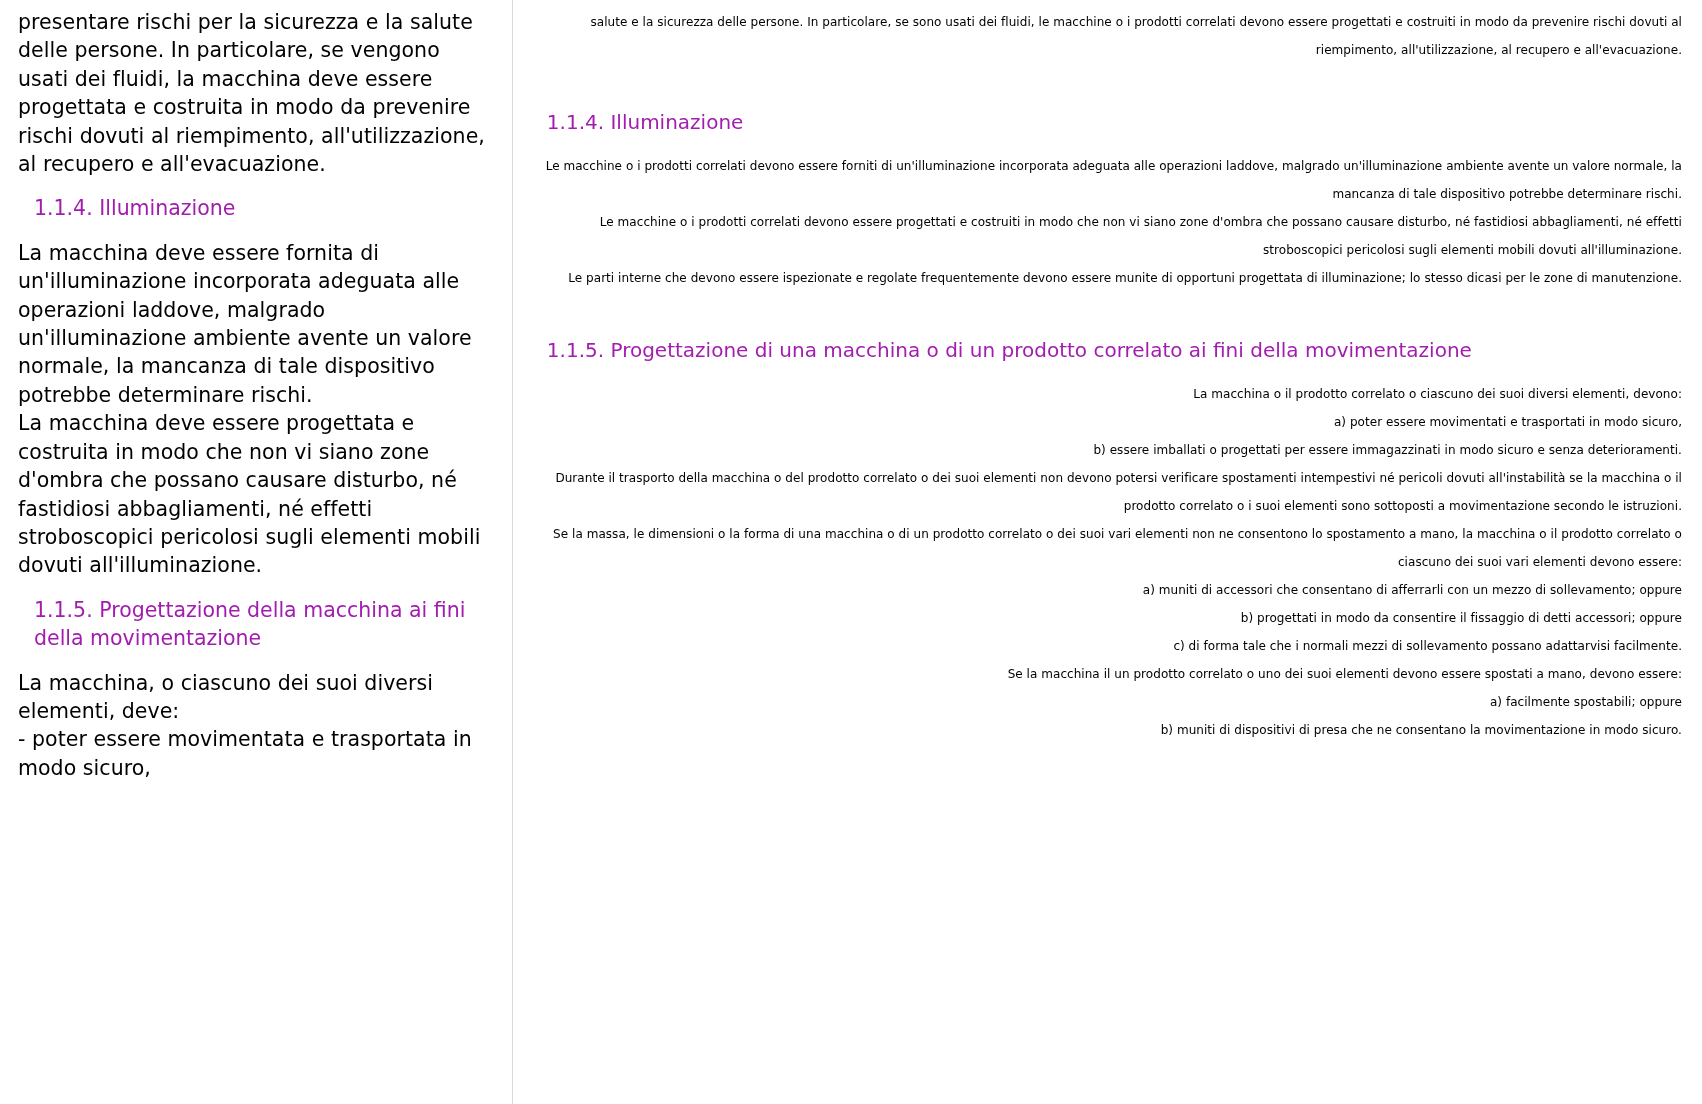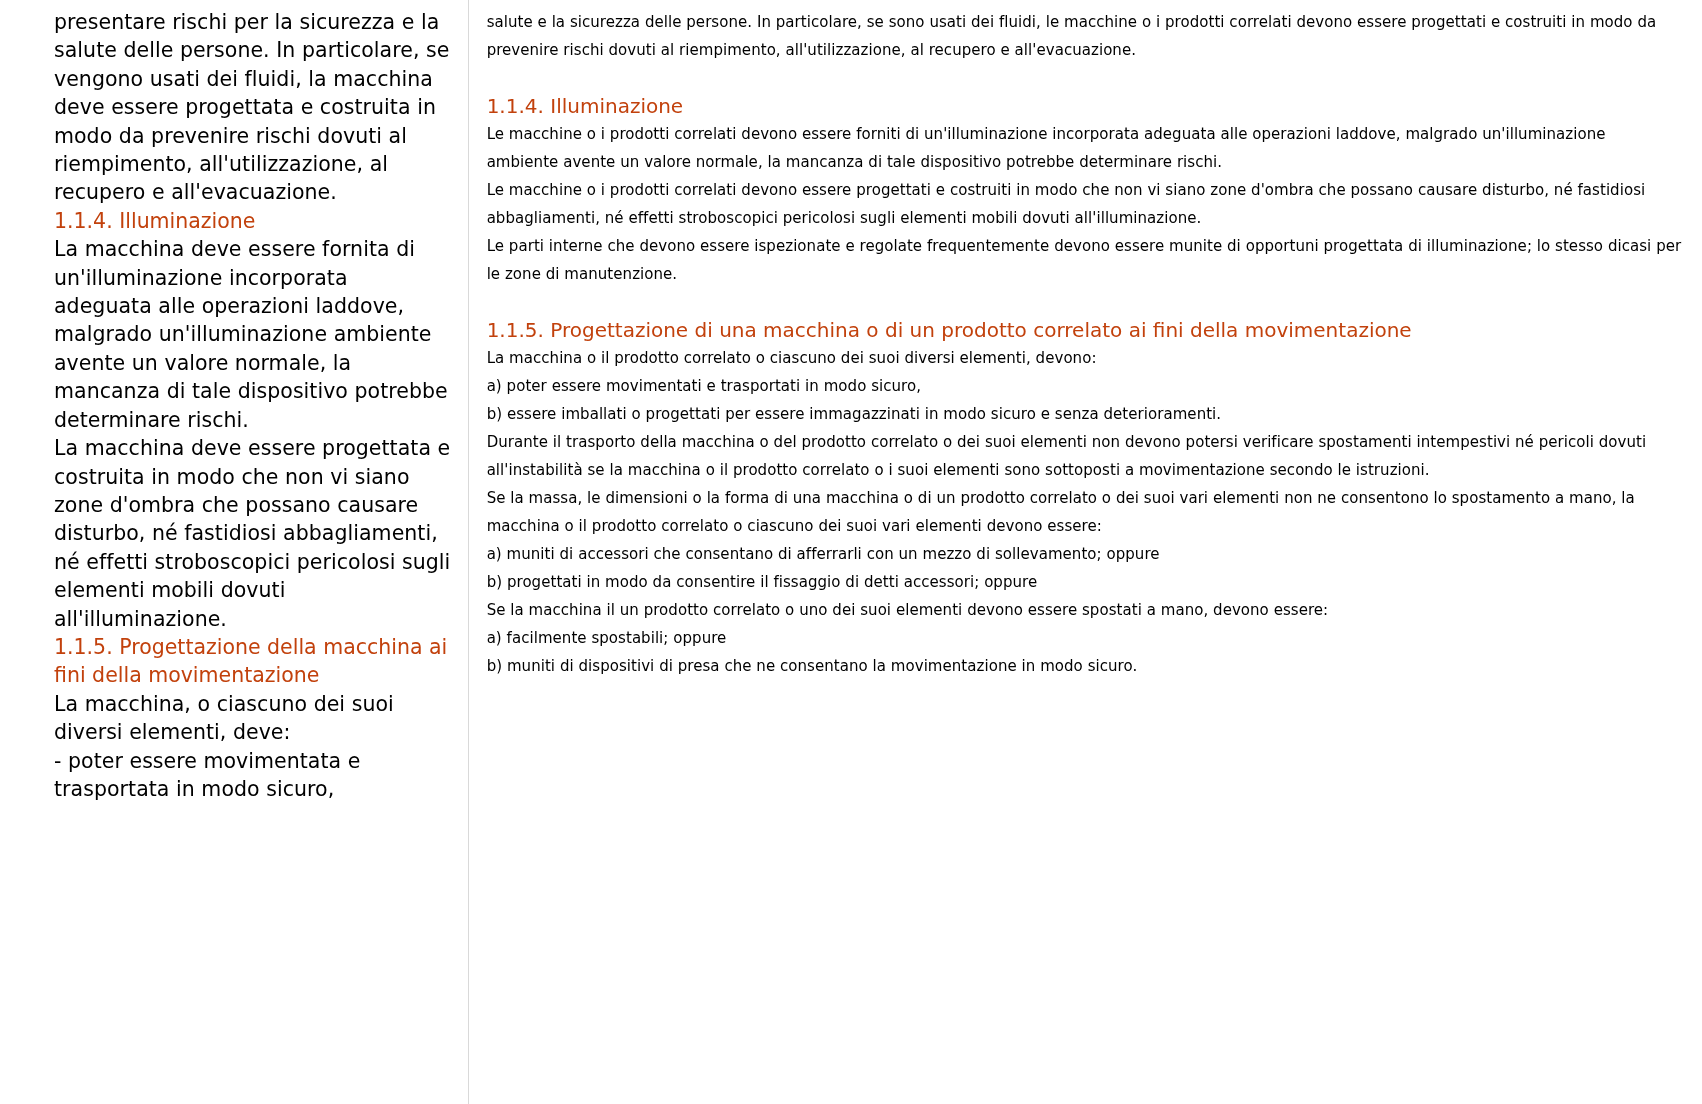--- a/index.html
+++ b/index.html
@@ -12,21 +12,20 @@
     height: 1104px;
     font-family: "DejaVu Sans", sans-serif;
     color: #000000;
     overflow: hidden;
   }
   .page {
     display: flex;
     width: 1702px;
     height: 1104px;
     box-sizing: border-box;
-    padding-left: 36px;
   }
   .col {
     box-sizing: border-box;
     overflow: hidden;
   }
   .col-left {
     width: 735px;
     padding: 8px 16px 0 18px;
   }
   .divider {
@@ -38,29 +37,30 @@
     flex: 1 1 auto;
     padding: 8px 20px 0 18px;
   }
   p.para {
     margin: 0;
     font-size: 20.5px;
     line-height: 28.4px;
     letter-spacing: 0.05px;
   }
   .col-right p.para {
-    font-size: 15px;
+    font-size: 12px;
     line-height: 28px;
+    text-align: right;
   }
   h3.heading {
-    margin: 0;
+    margin: 16px;
     font-size: 20.5px;
     line-height: 28.4px;
     font-weight: normal;
-    color: #c2410c;
+    color: #a21caf;
   }
   .col-right h3.heading {
     font-size: 20px;
     line-height: 28px;
   }
   .spacer {
     height: 28px;
   }
 </style>
 </head>
@@ -90,18 +90,19 @@
     <p class="para">Le parti interne che devono essere ispezionate e regolate frequentemente devono essere munite di opportuni progettata di illuminazione; lo stesso dicasi per le zone di manutenzione.</p>
     <div class="spacer"></div>
     <h3 class="heading">1.1.5. Progettazione di una macchina o di un prodotto correlato ai fini della movimentazione</h3>
     <p class="para">La macchina o il prodotto correlato o ciascuno dei suoi diversi elementi, devono:</p>
     <p class="para">a) poter essere movimentati e trasportati in modo sicuro,</p>
     <p class="para">b) essere imballati o progettati per essere immagazzinati in modo sicuro e senza deterioramenti.</p>
     <p class="para">Durante il trasporto della macchina o del prodotto correlato o dei suoi elementi non devono potersi verificare spostamenti intempestivi né pericoli dovuti all'instabilità se la macchina o il prodotto correlato o i suoi elementi sono sottoposti a movimentazione secondo le istruzioni.</p>
     <p class="para">Se la massa, le dimensioni o la forma di una macchina o di un prodotto correlato o dei suoi vari elementi non ne consentono lo spostamento a mano, la macchina o il prodotto correlato o ciascuno dei suoi vari elementi devono essere:</p>
     <p class="para">a) muniti di accessori che consentano di afferrarli con un mezzo di sollevamento; oppure</p>
     <p class="para">b) progettati in modo da consentire il fissaggio di detti accessori; oppure</p>
+    <p class="para">c) di forma tale che i normali mezzi di sollevamento possano adattarvisi facilmente.</p>
     <p class="para">Se la macchina il un prodotto correlato o uno dei suoi elementi devono essere spostati a mano, devono essere:</p>
     <p class="para">a) facilmente spostabili; oppure</p>
     <p class="para">b) muniti di dispositivi di presa che ne consentano la movimentazione in modo sicuro.</p>
   </div>
 
 </div>
 
 </body></html>

